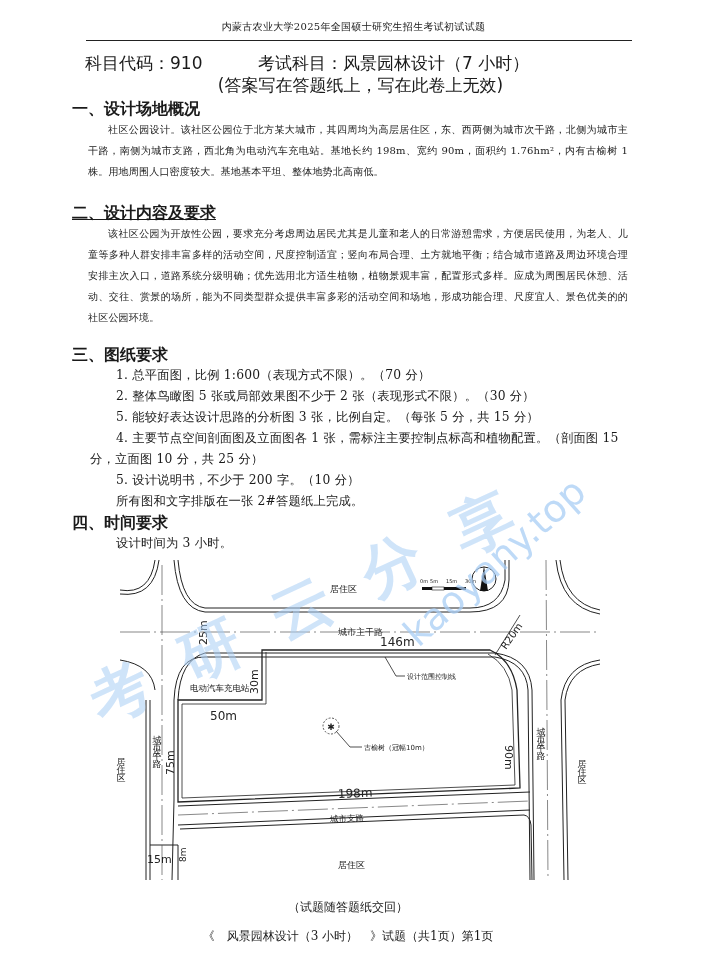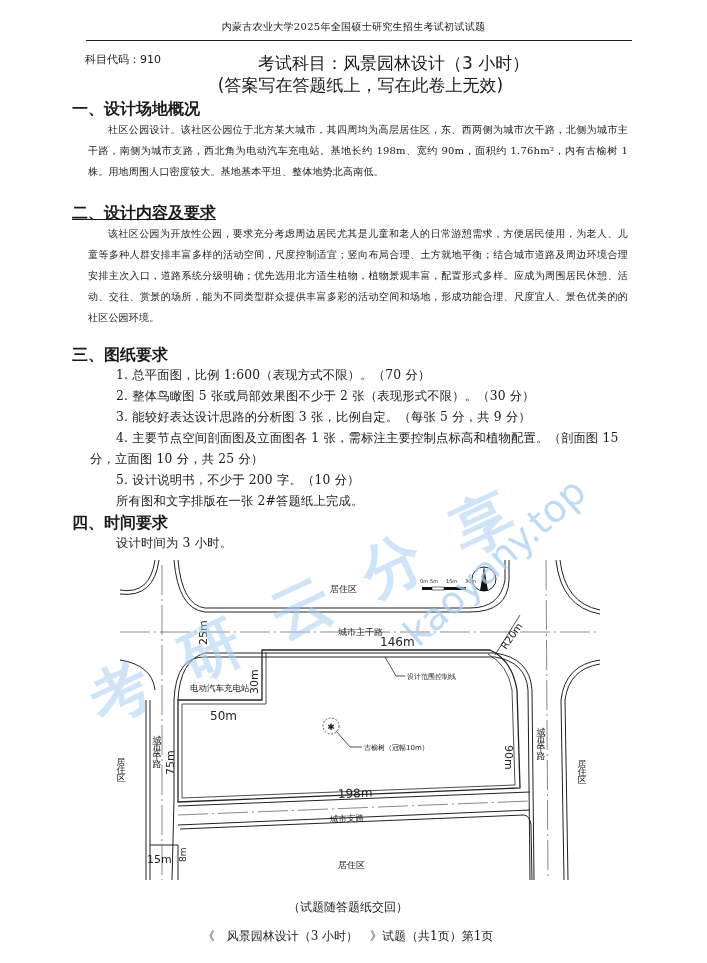--- a/index.html
+++ b/index.html
@@ -1,49 +1,49 @@
 <!DOCTYPE html>
 <html><head>
 <meta charset="utf-8">
 <style>
   html, body { margin:0; padding:0; }
   body { width:707px; height:963px; background:#ffffff; position:relative; overflow:hidden;
          font-family:"DejaVu Serif", "Liberation Serif", serif; color:#1a1a1a; }
   .abs { position:absolute; }
   .uni-header { left:0; width:707px; top:20px; text-align:center; font-size:10px; letter-spacing:0.3px; }
   .hrule { left:86px; width:546px; top:40px; height:0; border-top:1.6px solid #222; }
-  .code { left:85px; top:52px; font-size:11px; font-family:"DejaVu Sans", sans-serif; }
+  .code { left:85px; top:52px; font-size:17px; font-family:"DejaVu Sans", sans-serif; }
   .subject { left:258px; top:52px; font-size:17px; font-family:"DejaVu Sans", sans-serif; }
   .notice { left:0; width:707px; text-align:center; top:74px; font-size:17px; font-family:"DejaVu Sans", sans-serif; padding-left:14px; box-sizing:border-box;}
   .sec { left:72px; font-size:16px; font-weight:bold; font-family:"DejaVu Sans", sans-serif; }
   .para { left:88px; width:540px; font-size:10px; line-height:21px; text-indent:2em; text-align:justify; letter-spacing:0.2px; }
   .item { left:116px; font-size:12.3px; line-height:21px; letter-spacing:0.2px; }
   .footnote { left:0; width:696px; text-align:center; font-size:12px; }
   .watermark { color:#a9cef5; opacity:0.7; font-family:"DejaVu Serif", serif; font-weight:bold; pointer-events:none; }
   svg text { font-family:"DejaVu Sans", sans-serif; fill:#222; }
 </style>
 </head>
 <body>
 
 <div class="abs uni-header">内蒙古农业大学2025年全国硕士研究生招生考试初试试题</div>
 <div class="abs hrule"></div>
 <div class="abs code">科目代码：910</div>
-<div class="abs subject">考试科目：风景园林设计（3 小时）</div>
+<div class="abs subject">考试科目：风景园林设计（7 小时）</div>
 <div class="abs notice">(答案写在答题纸上，写在此卷上无效)</div>
 
 <div class="abs sec" style="top:99px;">一、设计场地概况</div>
 <div class="abs para" style="top:119px;">社区公园设计。该社区公园位于北方某大城市，其四周均为高层居住区，东、西两侧为城市次干路，北侧为城市主干路，南侧为城市支路，西北角为电动汽车充电站。基地长约 198m、宽约 90m，面积约 1.76hm²，内有古榆树 1 株。用地周围人口密度较大。基地基本平坦、整体地势北高南低。</div>
 
 <div class="abs sec" style="top:203px;text-decoration:underline;">二、设计内容及要求</div>
 <div class="abs para" style="top:223px;">该社区公园为开放性公园，要求充分考虑周边居民尤其是儿童和老人的日常游憩需求，方便居民使用，为老人、儿童等多种人群安排丰富多样的活动空间，尺度控制适宜；竖向布局合理、土方就地平衡；结合城市道路及周边环境合理安排主次入口，道路系统分级明确；优先选用北方适生植物，植物景观丰富，配置形式多样。应成为周围居民休憩、活动、交往、赏景的场所，能为不同类型群众提供丰富多彩的活动空间和场地，形成功能合理、尺度宜人、景色优美的的社区公园环境。</div>
 
 <div class="abs sec" style="top:345px;">三、图纸要求</div>
 <div class="abs item" style="top:365px;">1. 总平面图，比例 1:600（表现方式不限）。（70 分）</div>
 <div class="abs item" style="top:386px;">2. 整体鸟瞰图 5 张或局部效果图不少于 2 张（表现形式不限）。（30 分）</div>
-<div class="abs item" style="top:407px;">3. 能较好表达设计思路的分析图 3 张，比例自定。（每张 5 分，共 9 分）</div>
+<div class="abs item" style="top:407px;">5. 能较好表达设计思路的分析图 3 张，比例自定。（每张 5 分，共 15 分）</div>
 <div class="abs item" style="top:428px;">4. 主要节点空间剖面图及立面图各 1 张，需标注主要控制点标高和植物配置。（剖面图 15</div>
 <div class="abs item" style="top:449px; left:90px;">分，立面图 10 分，共 25 分）</div>
 <div class="abs item" style="top:470px;">5. 设计说明书，不少于 200 字。（10 分）</div>
 <div class="abs item" style="top:491px;">所有图和文字排版在一张 2#答题纸上完成。</div>
 
 <div class="abs sec" style="top:513px;">四、时间要求</div>
 <div class="abs item" style="top:533px;">设计时间为 3 小时。</div>
 
 <svg class="abs" style="left:0; top:555px;" width="707" height="330" viewBox="0 555 707 330">
   <g fill="none" stroke="#222" stroke-width="1">

